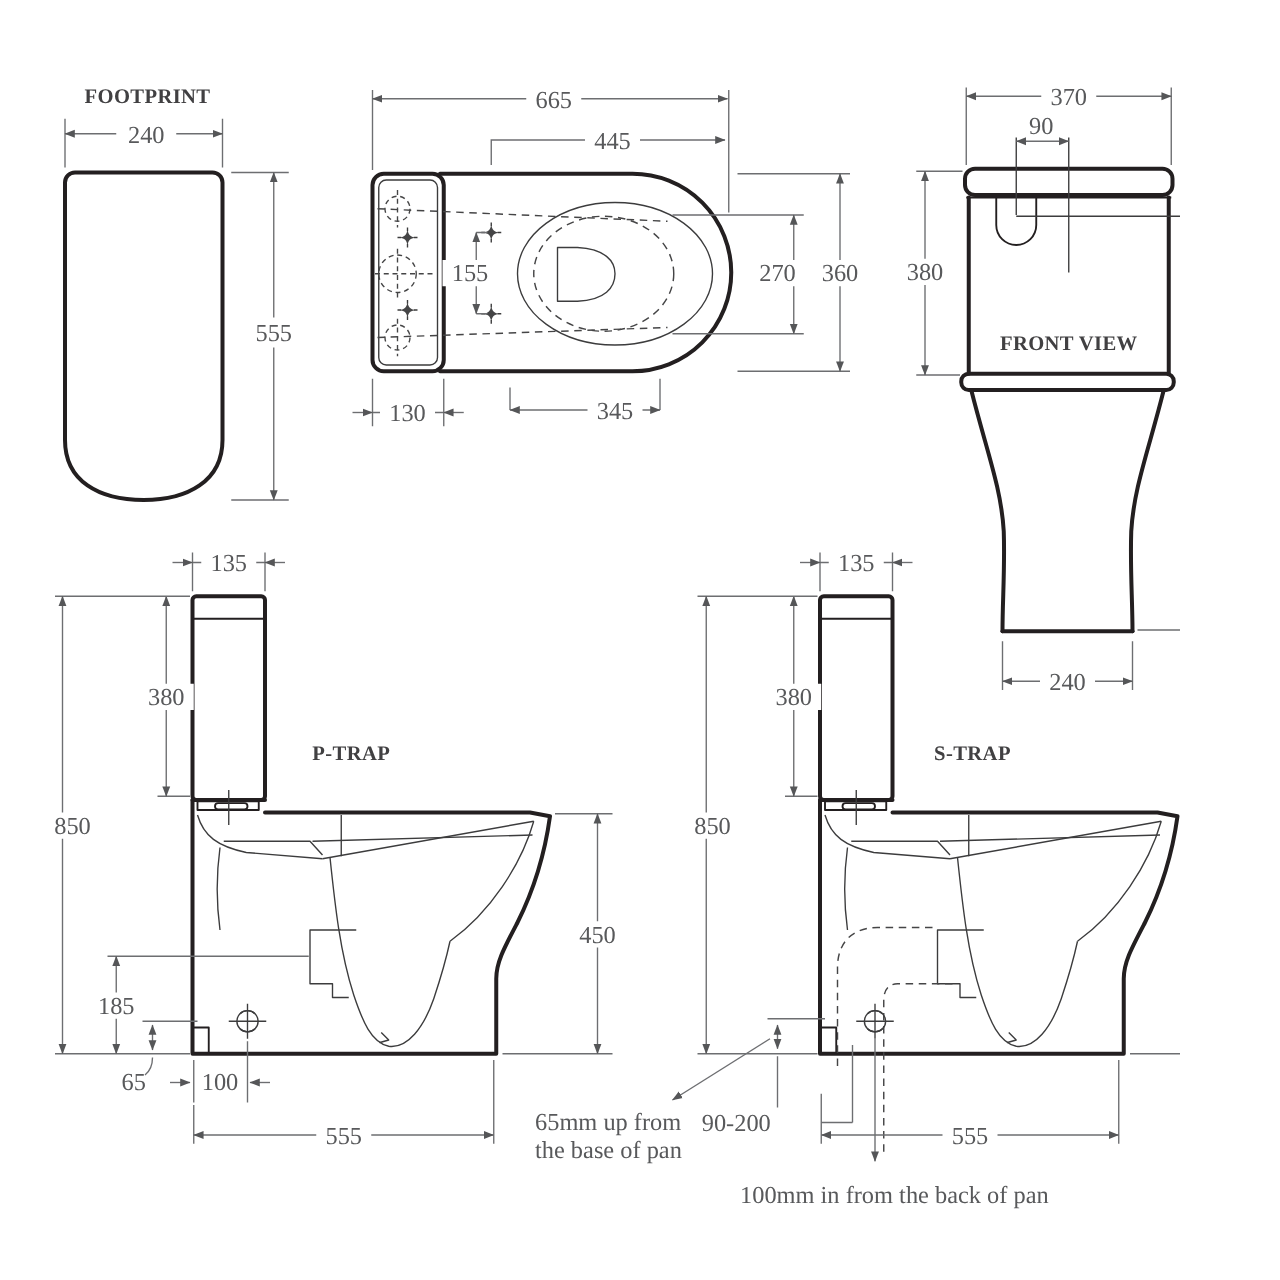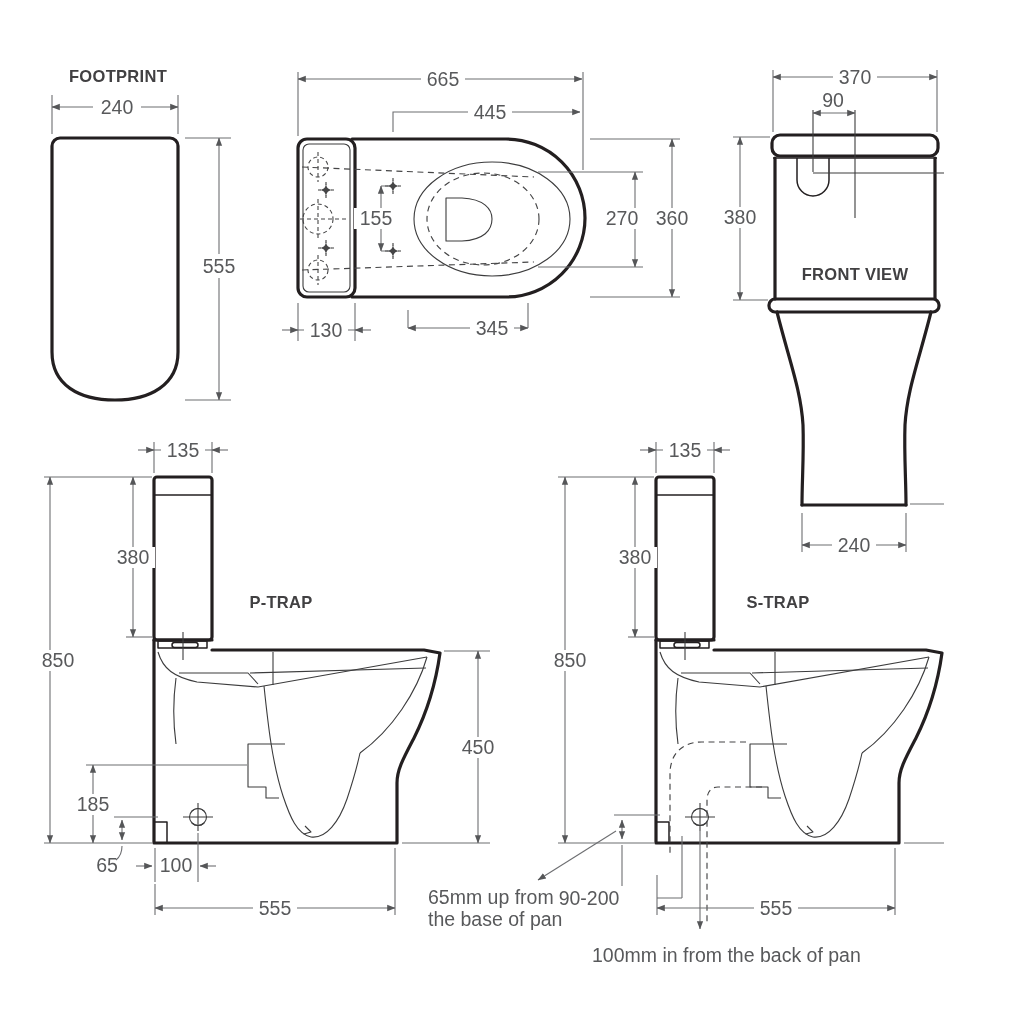--- a/index.html
+++ b/index.html
@@ -1,17 +1,17 @@
 <!DOCTYPE html>
 <html><head>
 <meta charset="utf-8">
 <style>
   html,body{margin:0;padding:0;background:#ffffff;}
   .page{position:relative;width:944px;height:1024px;background:#fff;overflow:hidden;
-        font-family:Liberation Sans, sans-serif;}
+        font-family:Liberation Serif, serif;}
   svg{display:block;}
   .thick{stroke:#231f20;stroke-width:3.2;fill:none;stroke-linejoin:round;stroke-linecap:round;}
   .med{stroke:#231f20;stroke-width:1.5;fill:none;stroke-linejoin:round;}
   .thin{stroke:#3c3c3d;stroke-width:1.1;fill:none;stroke-linejoin:round;}
   .dim{stroke:#6d6e71;stroke-width:1.1;fill:none;}
   .dash{stroke:#454546;stroke-width:1.15;fill:none;stroke-dasharray:6 4.5;}
   .dashf{stroke:#454546;stroke-width:1.1;fill:none;stroke-dasharray:4 3;}
   .wbg{fill:#ffffff;stroke:none;}
   text.dimtxt{font-size:19.5px;fill:#58595b;text-anchor:middle;}
   text.lbl{font-size:16.5px;font-weight:bold;fill:#414042;text-anchor:middle;letter-spacing:.3px;}

